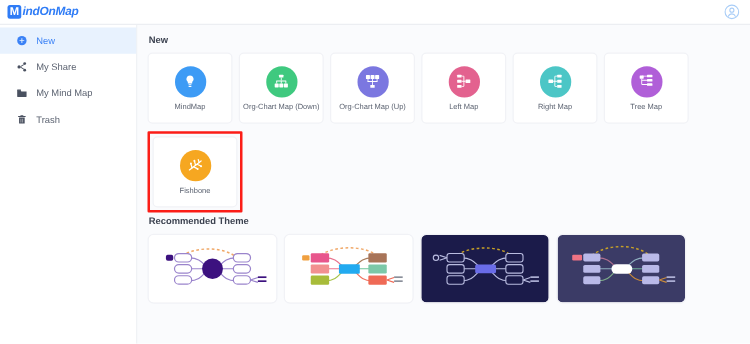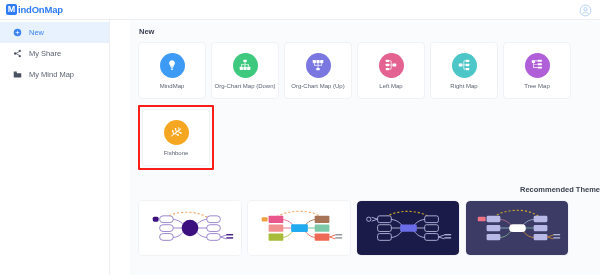--- a/index.html
+++ b/index.html
@@ -21,26 +21,26 @@
     position: relative; z-index: 5;
   }
   .logo { display: flex; align-items: center; gap: 1px; }
   .logo-mark {
     width: 11px; height: 11px; border-radius: 2px;
     background: #2f7cf6; color: #fff;
     font-size: 9px; font-weight: bold; line-height: 11px; text-align: center;
     font-family: "Liberation Sans", sans-serif;
   }
   .logo-text {
-    font-size: 9.5px; font-weight: bold; color: #2f7cf6; letter-spacing: -0.2px;
+    font-size: 9.5px; font-weight: bold; color: #2f7cf6; letter-spacing: -0.2px; font-style: italic;
   }
   .avatar { width: 13px; height: 13px; }
 
   
-  .body { flex: 1; display: flex; min-height: 0; gap: 20px; }
+  .body { flex: 1; display: flex; min-height: 0; }
 
   
   .sidebar {
     width: 110px; min-width: 110px;
     background: #ffffff;
     border-right: 1px solid #eceef2;
     padding-top: 2px;
   }
   .nav-item {
     height: 21px; display: flex; align-items: center; gap: 7px;
@@ -78,21 +78,21 @@
   .card-label { font-size: 6px; color: #5b6270; text-align: center; line-height: 1; }
 
   
   .fish-row { margin-top: 6px; }
   .annot {
     display: inline-block; padding: 2px;
     border: 2px solid #fb1d17; border-radius: 1px;
   }
 
   
-  .themes-title { margin-top: 15px; text-align: right; }
+  .themes-title { margin-top: 2px; }
   .theme-row { display: flex; gap: 5px; margin-top: 5px; }
   .theme-card {
     width: 104px; height: 56px; border-radius: 5px;
     overflow: hidden; cursor: pointer; border: 1px solid #f1f2f6;
   }
   .theme-card svg { display: block; width: 100%; height: 100%; }
 </style>
 </head>
 <body>
 
@@ -141,20 +141,31 @@
       <div class="nav-item">
         <span class="ico">
           <svg viewBox="0 0 24 24" width="9" height="9" fill="#4a5160">
             <path d="M2 6h7l2 2.5h11V19a1 1 0 0 1-1 1H3a1 1 0 0 1-1-1V6z"></path>
             <rect x="2" y="4" width="8" height="3" rx="0.6"></rect>
           </svg>
         </span>
         <span class="nav-label">My Mind Map</span>
       </div>
 
+      <div class="nav-item">
+        <span class="ico">
+          <svg viewBox="0 0 24 24" width="9" height="9" fill="#4a5160">
+            <path d="M4 5h16v2H4z"></path>
+            <path d="M9 3h6v2H9z"></path>
+            <path d="M6 8h12v12a1 1 0 0 1-1 1H7a1 1 0 0 1-1-1V8z"></path>
+            <path d="M9.5 10.5h1v8h-1zM13.5 10.5h1v8h-1z" fill="#ffffff"></path>
+          </svg>
+        </span>
+        <span class="nav-label">Trash</span>
+      </div>
     </div>
 
     <div class="main">
 
       <div class="section-title">New</div>
 
       <div class="card-row">
 
         <div class="card">
           <span class="card-icon" style="background:#3d9bf5">

